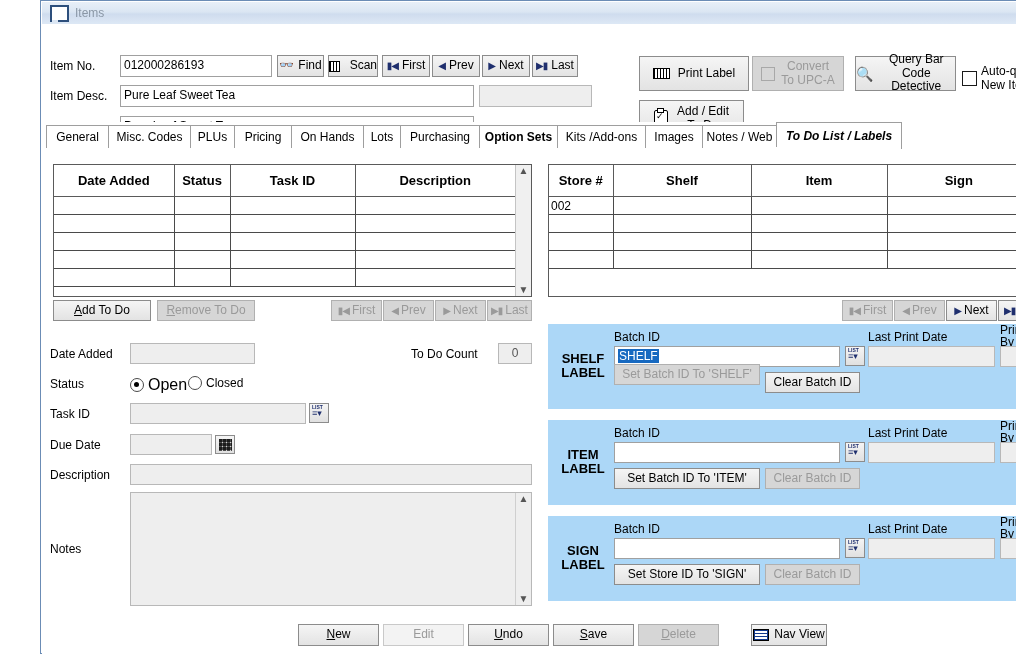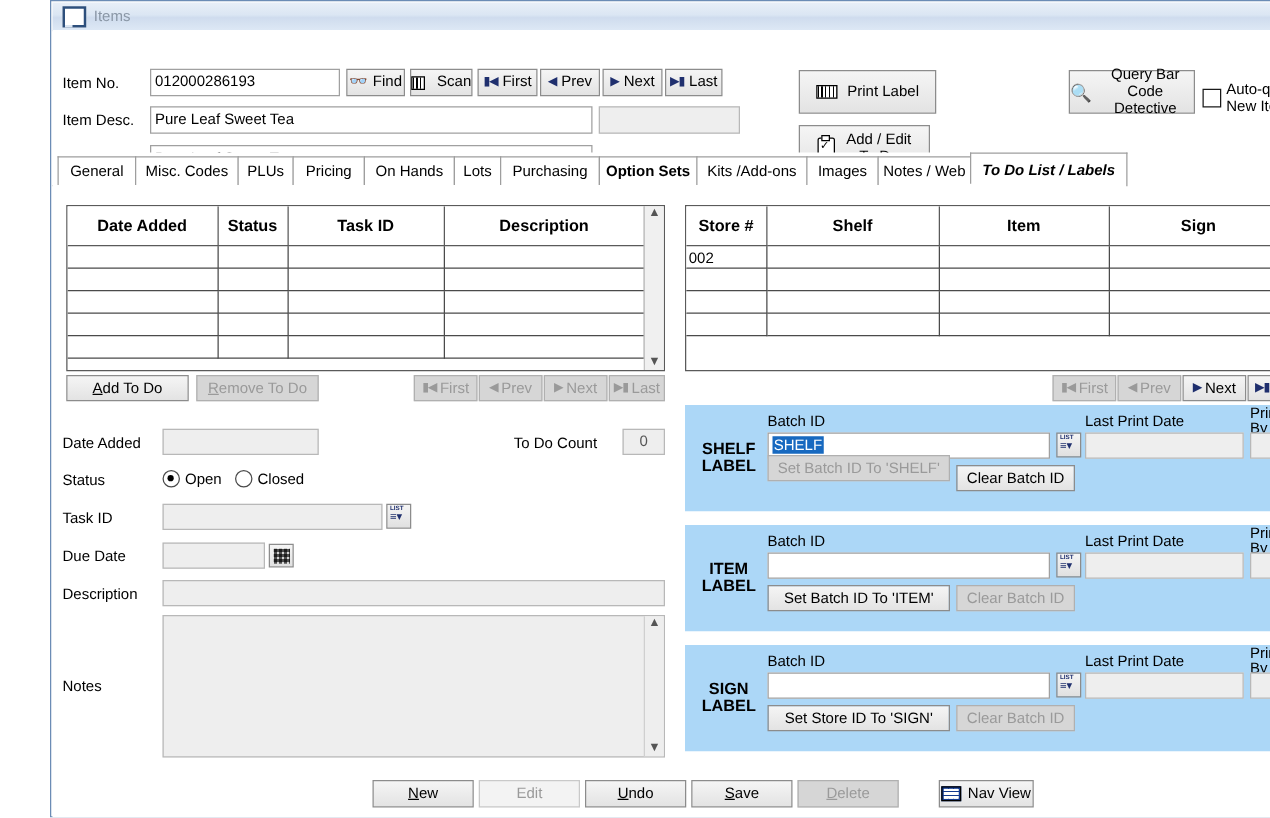--- a/index.html
+++ b/index.html
@@ -184,20 +184,25 @@
     <div class="fld" style="position:absolute;left:78px;top:61px;width:354px;height:22px;">Pure Leaf Sweet Tea</div>
     <div class="fld dis" style="position:absolute;left:437px;top:61px;width:113px;height:22px;"></div>
 
     <div class="lbl" style="position:absolute;left:8px;top:96px;">Tkt. Desc.</div>
     <div class="fld" style="position:absolute;left:78px;top:92px;width:354px;height:22px;">Pure Leaf Sweet Tea</div>
 
     <div class="btn" style="position:absolute;left:597px;top:32px;width:110px;height:35px;gap:8px;">
       <span class="bc"></span>
       <span>Print Label</span>
     </div>
+    <div class="btn dis" style="position:absolute;left:710px;top:32px;width:92px;height:35px;gap:6px;">
+      <span style="width:14px;height:14px;border:1px solid #a8a8a8;box-sizing:border-box;font-size:5px;color:#a8a8a8;line-height:6px;"></span>
+      <span>Convert
+To UPC-A</span>
+    </div>
     <div class="btn" style="position:absolute;left:813px;top:32px;width:101px;height:35px;gap:4px;">
       <span class="qbicon">🔍</span>
       <span>Query Bar
 Code Detective</span>
     </div>
     <div style="position:absolute;left:920px;top:41px;display:flex;align-items:center;gap:4px;">
       <span class="chk"></span>
       <span style="font-size:12px;white-space:pre-line;line-height:1.15;">Auto-query
 New Items</span>
     </div>
@@ -332,21 +337,21 @@
     </div>
 
     <div class="lbl" style="position:absolute;left:8px;top:199px;">Date Added</div>
     <div class="fld dis" style="position:absolute;left:88px;top:195px;width:125px;height:21px;"></div>
     <div class="lbl" style="position:absolute;left:369px;top:199px;">To Do Count</div>
     <div class="fld dis" style="position:absolute;left:456px;top:195px;width:34px;height:21px;text-align:center;">0</div>
 
     <div class="lbl" style="position:absolute;left:8px;top:229px;">Status</div>
     <div style="position:absolute;left:88px;top:228px;display:flex;align-items:center;gap:4px;">
       <span class="radio on"></span>
-      <span style="font-size:12px;">Open</span>
+      <span style="font-size:16px;">Open</span>
     </div>
     <div style="position:absolute;left:146px;top:228px;display:flex;align-items:center;gap:4px;">
       <span class="radio"></span>
       <span style="font-size:12px;">Closed</span>
     </div>
 
     <div class="lbl" style="position:absolute;left:8px;top:259px;">Task ID</div>
     <div class="fld dis" style="position:absolute;left:88px;top:255px;width:176px;height:21px;"></div>
     <div class="lst" style="position:absolute;left:267px;top:255px;"></div>
 

